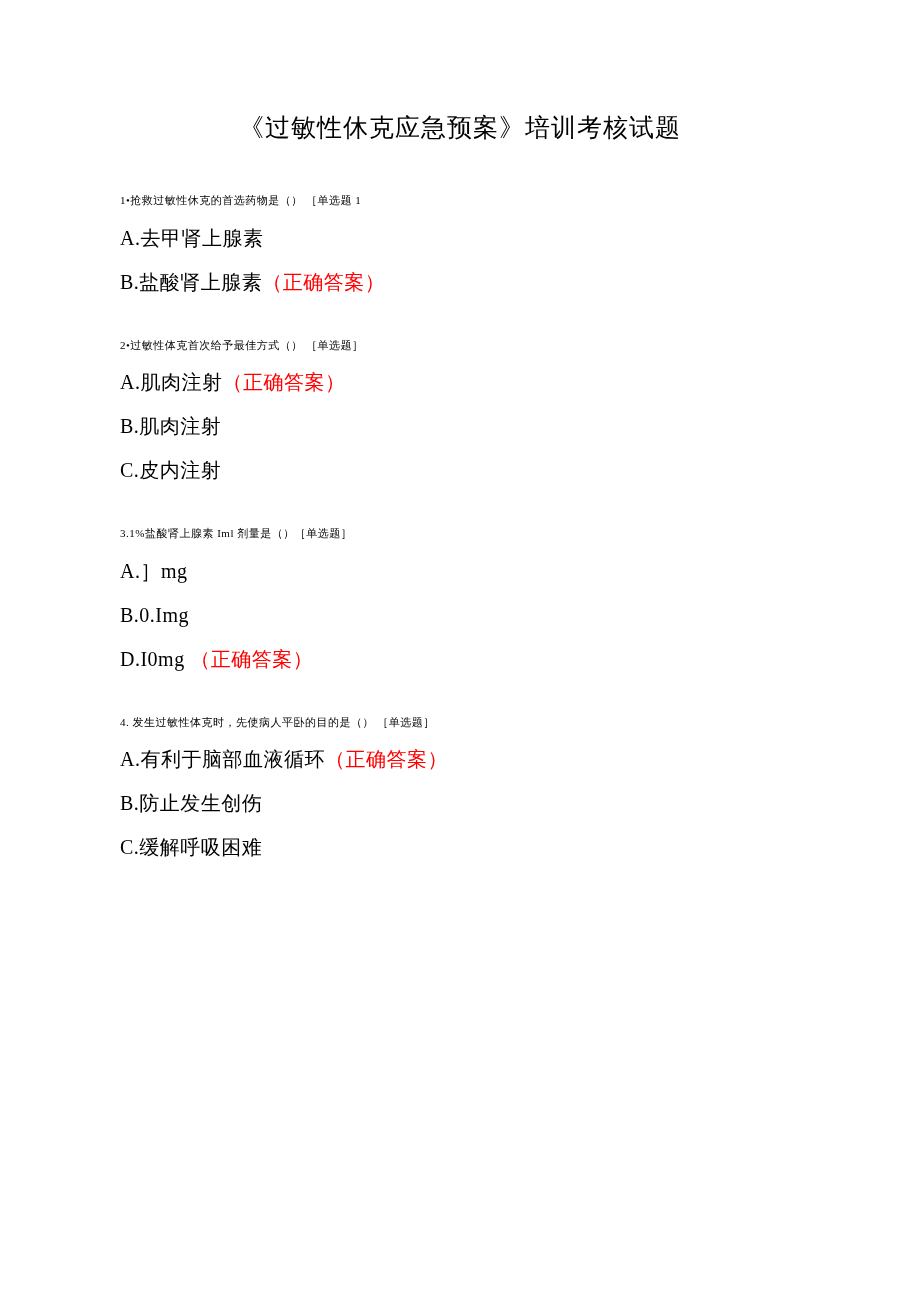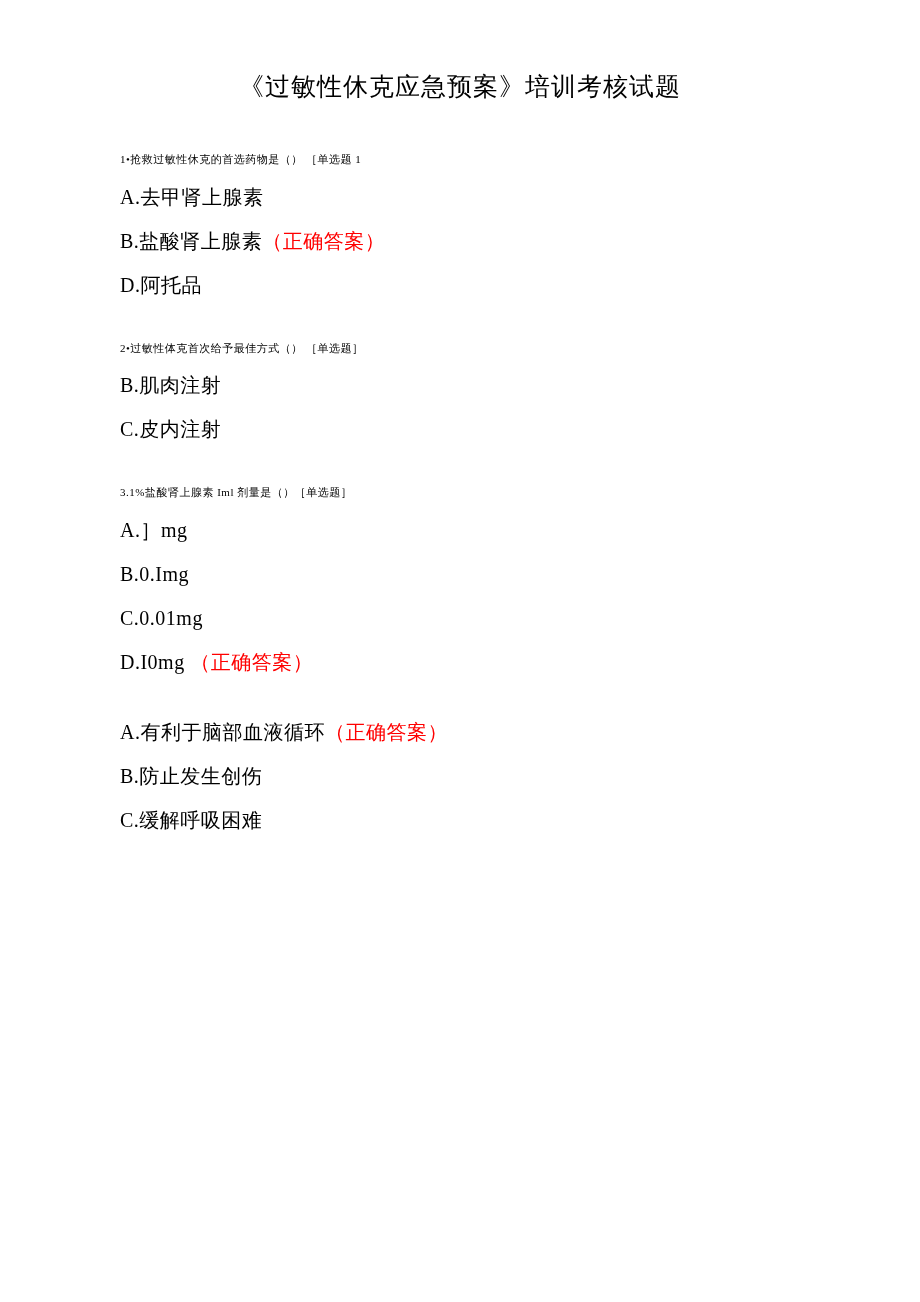--- a/index.html
+++ b/index.html
@@ -3,21 +3,21 @@
 <meta charset="utf-8">
 <style>
   body {
     margin: 0;
     padding: 0;
     background: #ffffff;
     font-family: "SimSun", "宋体", serif;
     width: 920px;
   }
   .page {
-    padding: 70px 120px 100px 120px;
+    padding: 111px 120px 100px 120px;
     color: #000000;
   }
   .title {
     text-align: center;
     font-size: 25px;
     font-weight: normal;
     margin-bottom: 48px;
     letter-spacing: 1px;
   }
   .question {
@@ -48,40 +48,42 @@
 <div class="page">
 
   <div class="title">《过敏性休克应急预案》培训考核试题</div>
 
   <div class="block">
     <div class="question">1•抢救过敏性休克的首选药物是（） ［单选题 1</div>
     <div class="option">A.去甲肾上腺素</div>
     <div class="option">
       <span>B.盐酸肾上腺素</span><span class="correct">（正确答案）</span>
     </div>
-    <div class="option">D.阿托品</div>
   </div>
 
   <div class="block">
     <div class="question">2•过敏性体克首次给予最佳方式（） ［单选题］</div>
+    <div class="option">
+      <span>A.肌肉注射</span><span class="correct">（正确答案）</span>
+    </div>
     <div class="option">B.肌肉注射</div>
     <div class="option">C.皮内注射</div>
   </div>
 
   <div class="block">
     <div class="question">3.1%盐酸肾上腺素 Iml 剂量是（）［单选题］</div>
     <div class="option">A.］mg</div>
     <div class="option">B.0.Img</div>
-    <div class="option">C.0.01mg</div>
     <div class="option">
       <span>D.I0mg </span><span class="correct">（正确答案）</span>
     </div>
   </div>
 
   <div class="block">
+    <div class="question">4. 发生过敏性体克时，先使病人平卧的目的是（） ［单选题］</div>
     <div class="option">
       <span>A.有利于脑部血液循环</span><span class="correct">（正确答案）</span>
     </div>
     <div class="option">B.防止发生创伤</div>
     <div class="option">C.缓解呼吸困难</div>
   </div>
 
 </div>
 
 </body></html>

